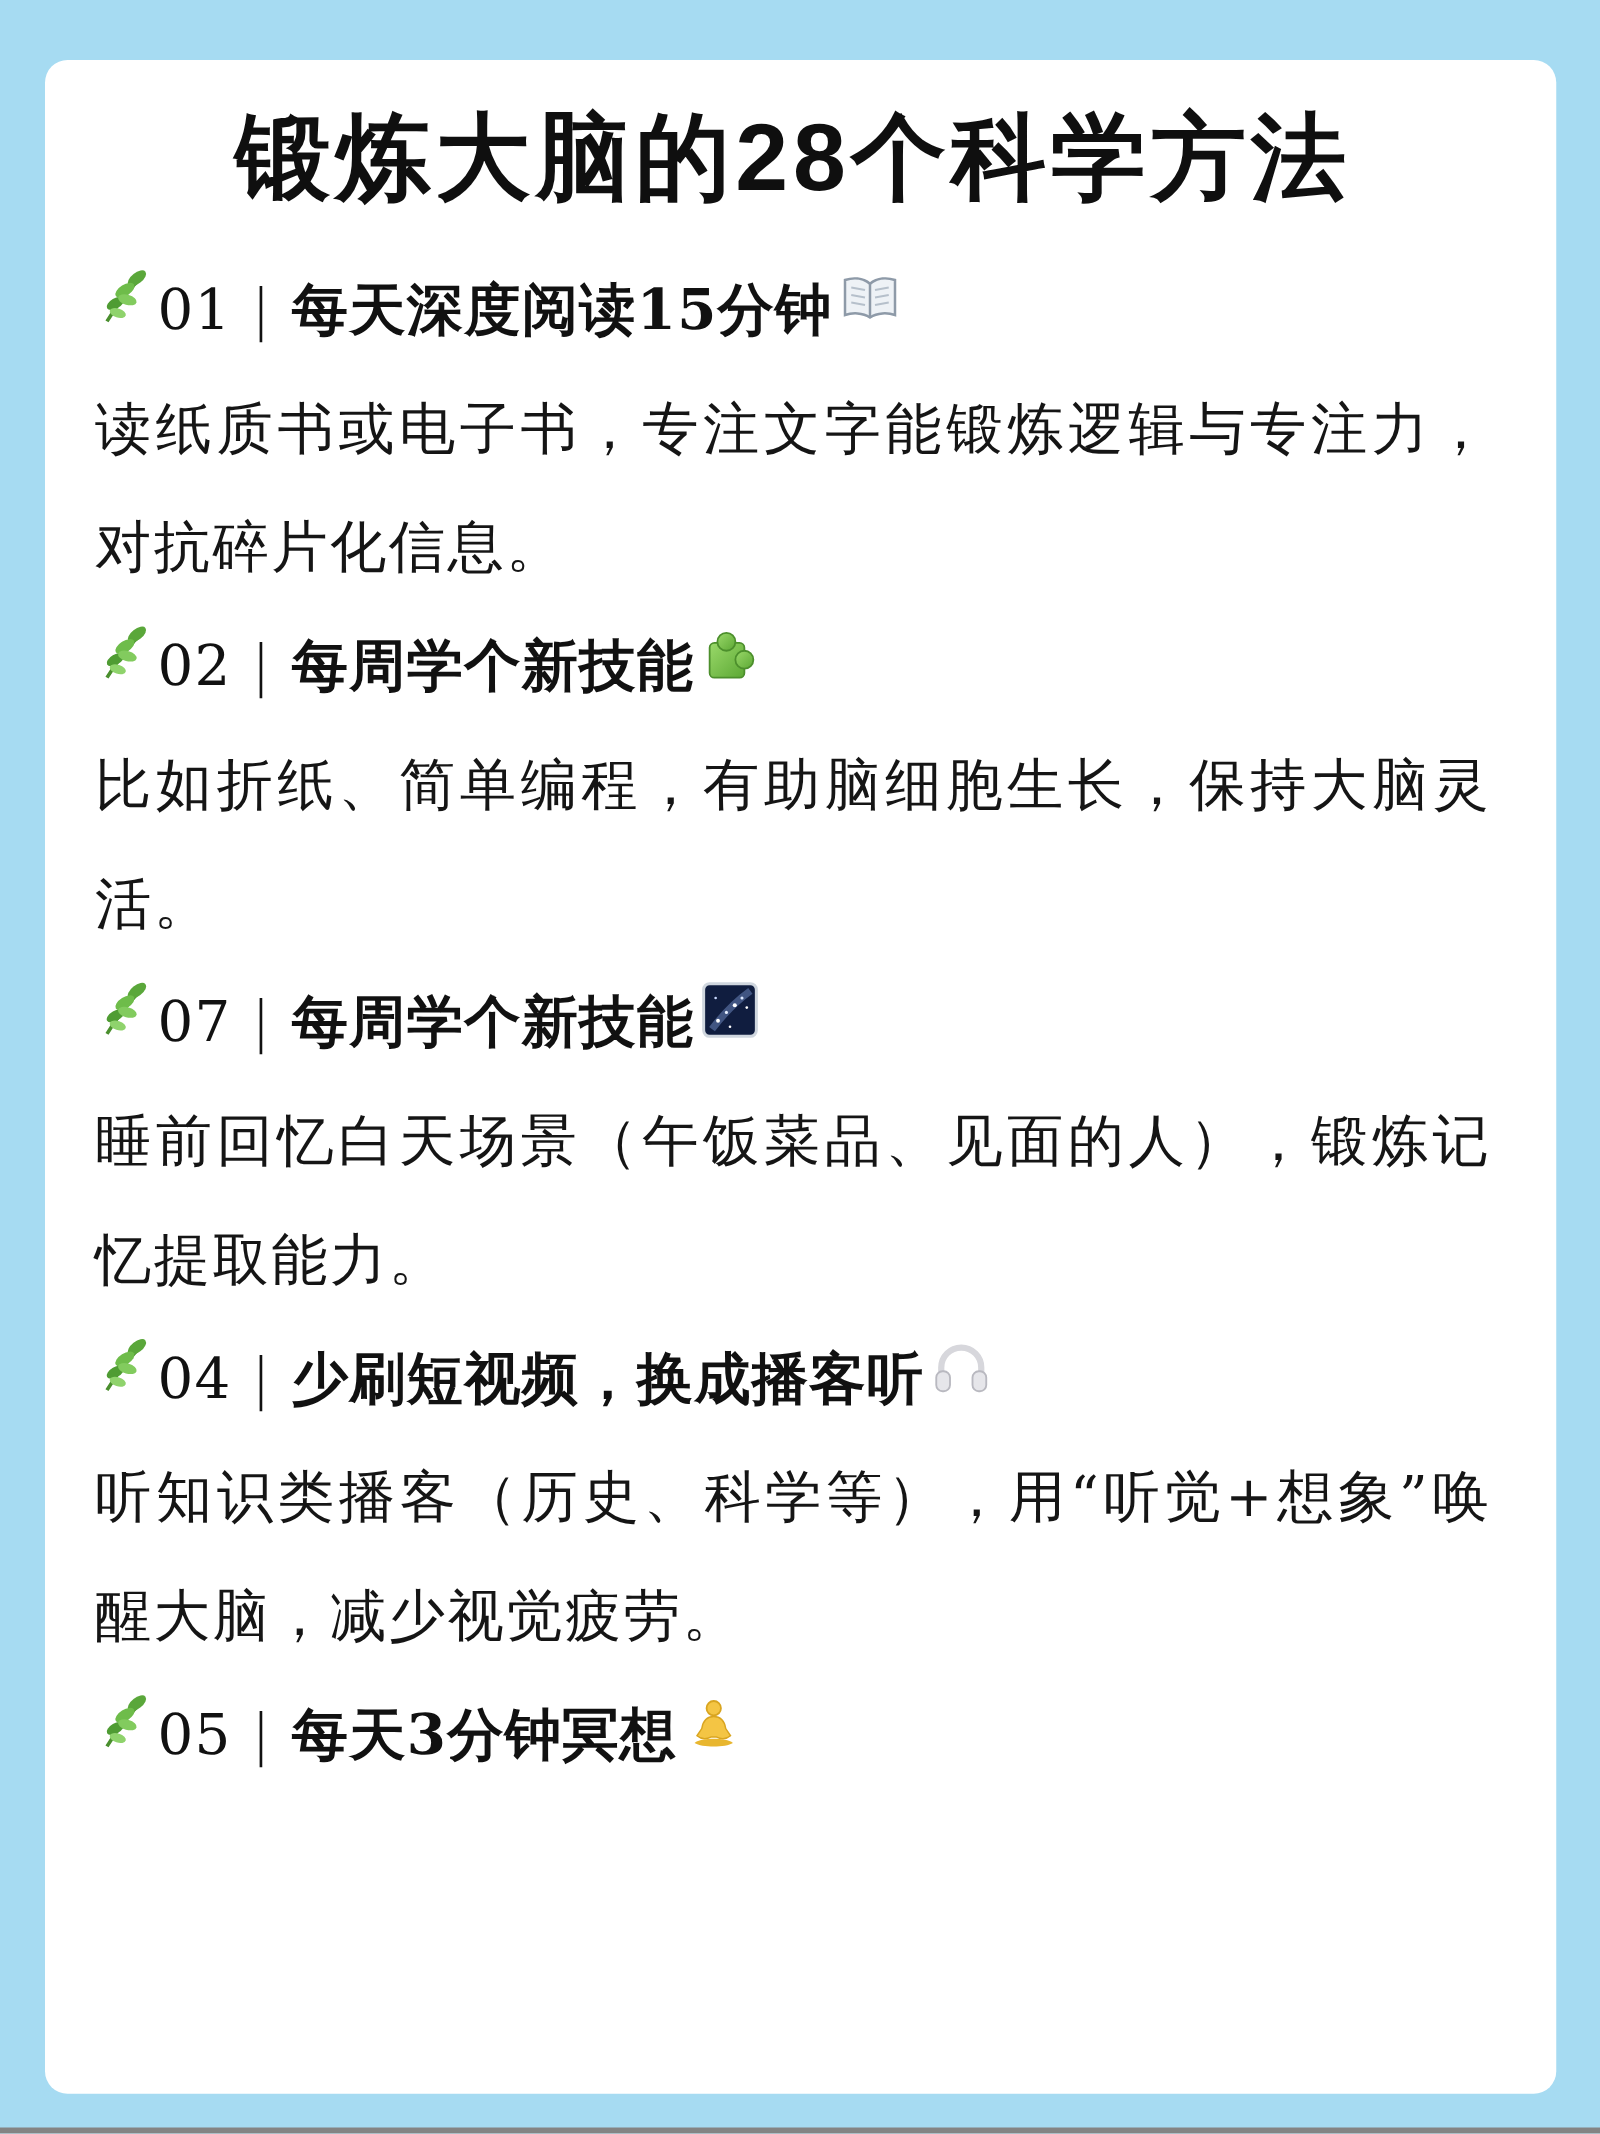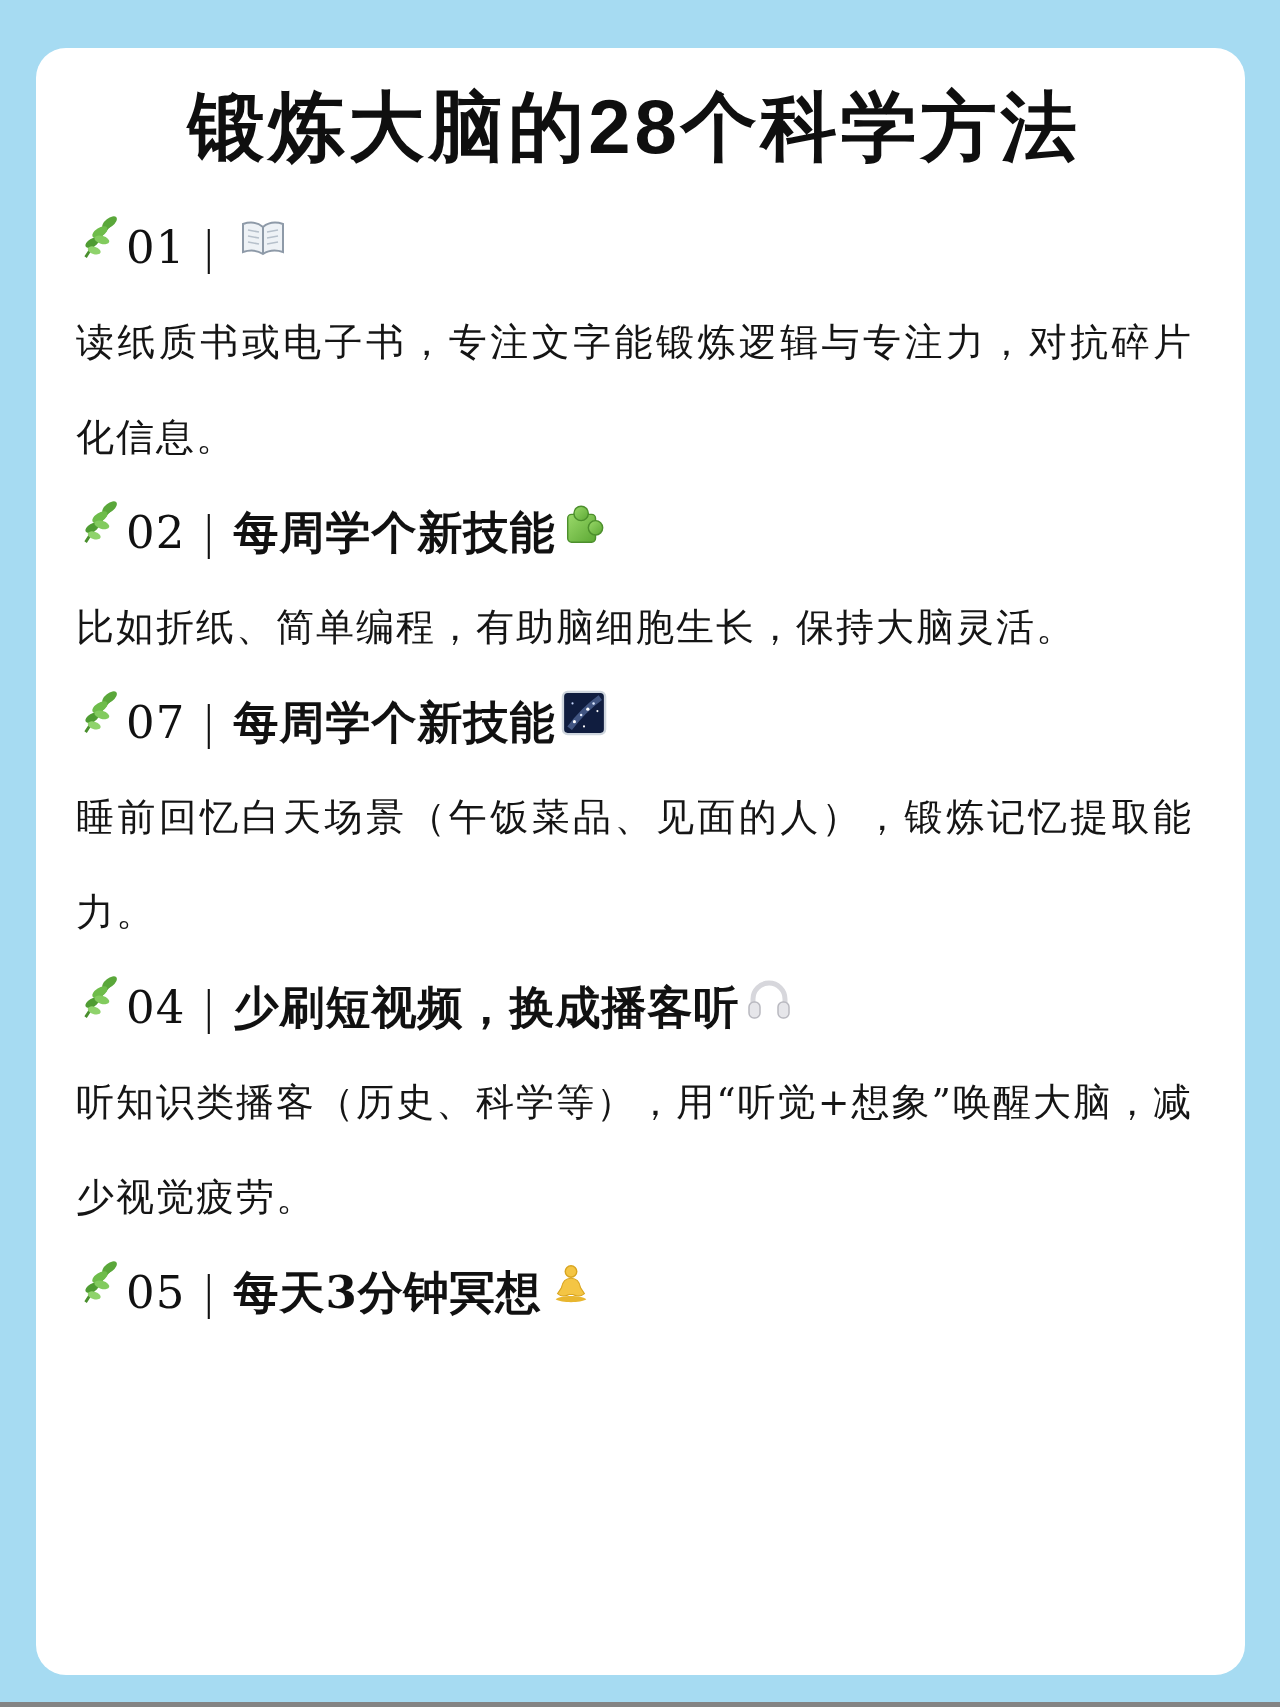--- a/index.html
+++ b/index.html
@@ -7,21 +7,21 @@
     position:relative;
     width:1280px;height:1707px;
     background:#A6DBF2;
     overflow:hidden;
     font-family:"DejaVu Serif", serif;
   }
   .card{
     position:absolute;
     left:36px;right:35px;top:48px;bottom:32px;
     background:#ffffff;
-    border-radius:30px;
+    border-radius:18px;
     padding:16px 52px 0 40px;
     box-sizing:border-box;
     overflow:hidden;
   }
   .title{
     margin:8px 0 18px 0;
     text-align:center;
     font-family:"Liberation Sans", sans-serif;
     font-weight:900;
     font-size:76px;
@@ -42,21 +42,21 @@
   }
   .item-heading .num{font-weight:400;}
   .item-heading .divider{
     font-weight:400;
     margin:0 16px;
     transform:scaleX(.6);
     display:inline-block;
   }
   .item-body{
     margin:0;
-    font-size:38px;
+    font-size:45px;
     line-height:95px;
     letter-spacing:2px;
     color:#151515;
     text-align:justify;
   }
   .icon{display:inline-block;vertical-align:middle;flex:0 0 auto;}
   .leading-icon{margin-right:4px;margin-top:-6px;}
   .trailing-icon{margin-left:6px;margin-top:-4px;}
   .bottom-edge{
     position:absolute;
@@ -80,20 +80,21 @@
             <path d="M10 45 C18 32 27 19 41 6" stroke="#4a8f2e" stroke-width="3" fill="none"></path>
             <ellipse cx="35" cy="9" rx="9" ry="4.6" fill="#5aa73a" transform="rotate(-38 35 9)"></ellipse>
             <ellipse cx="25" cy="19" rx="9" ry="4.6" fill="#6ebc4a" transform="rotate(-32 25 19)"></ellipse>
             <ellipse cx="17" cy="30" rx="8" ry="4.2" fill="#4f9c33" transform="rotate(-30 17 30)"></ellipse>
             <ellipse cx="27" cy="27" rx="8" ry="4.2" fill="#82cb5e" transform="rotate(16 27 27)"></ellipse>
             <ellipse cx="19" cy="38" rx="7" ry="3.8" fill="#8fd36c" transform="rotate(18 19 38)"></ellipse>
           </svg>
         </span>
         <span class="num">01</span>
         <span class="divider">|</span>
+        <span>每天深度阅读15分钟</span>
         <span class="icon trailing-icon">
           <svg width="48" height="42" viewBox="0 0 48 40">
             <path d="M24 7 C18 2 10 2 4 4 L4 32 C10 30 18 30 24 34 C30 30 38 30 44 32 L44 4 C38 2 30 2 24 7 Z" fill="#eef2f6" stroke="#8e9aa8" stroke-width="2"></path>
             <line x1="24" y1="7" x2="24" y2="34" stroke="#8e9aa8" stroke-width="2"></line>
             <line x1="9" y1="10" x2="20" y2="12" stroke="#b6c0cb" stroke-width="1.6"></line>
             <line x1="9" y1="16" x2="20" y2="18" stroke="#b6c0cb" stroke-width="1.6"></line>
             <line x1="9" y1="22" x2="20" y2="24" stroke="#b6c0cb" stroke-width="1.6"></line>
             <line x1="28" y1="12" x2="39" y2="10" stroke="#b6c0cb" stroke-width="1.6"></line>
             <line x1="28" y1="18" x2="39" y2="16" stroke="#b6c0cb" stroke-width="1.6"></line>
             <line x1="28" y1="24" x2="39" y2="22" stroke="#b6c0cb" stroke-width="1.6"></line>

